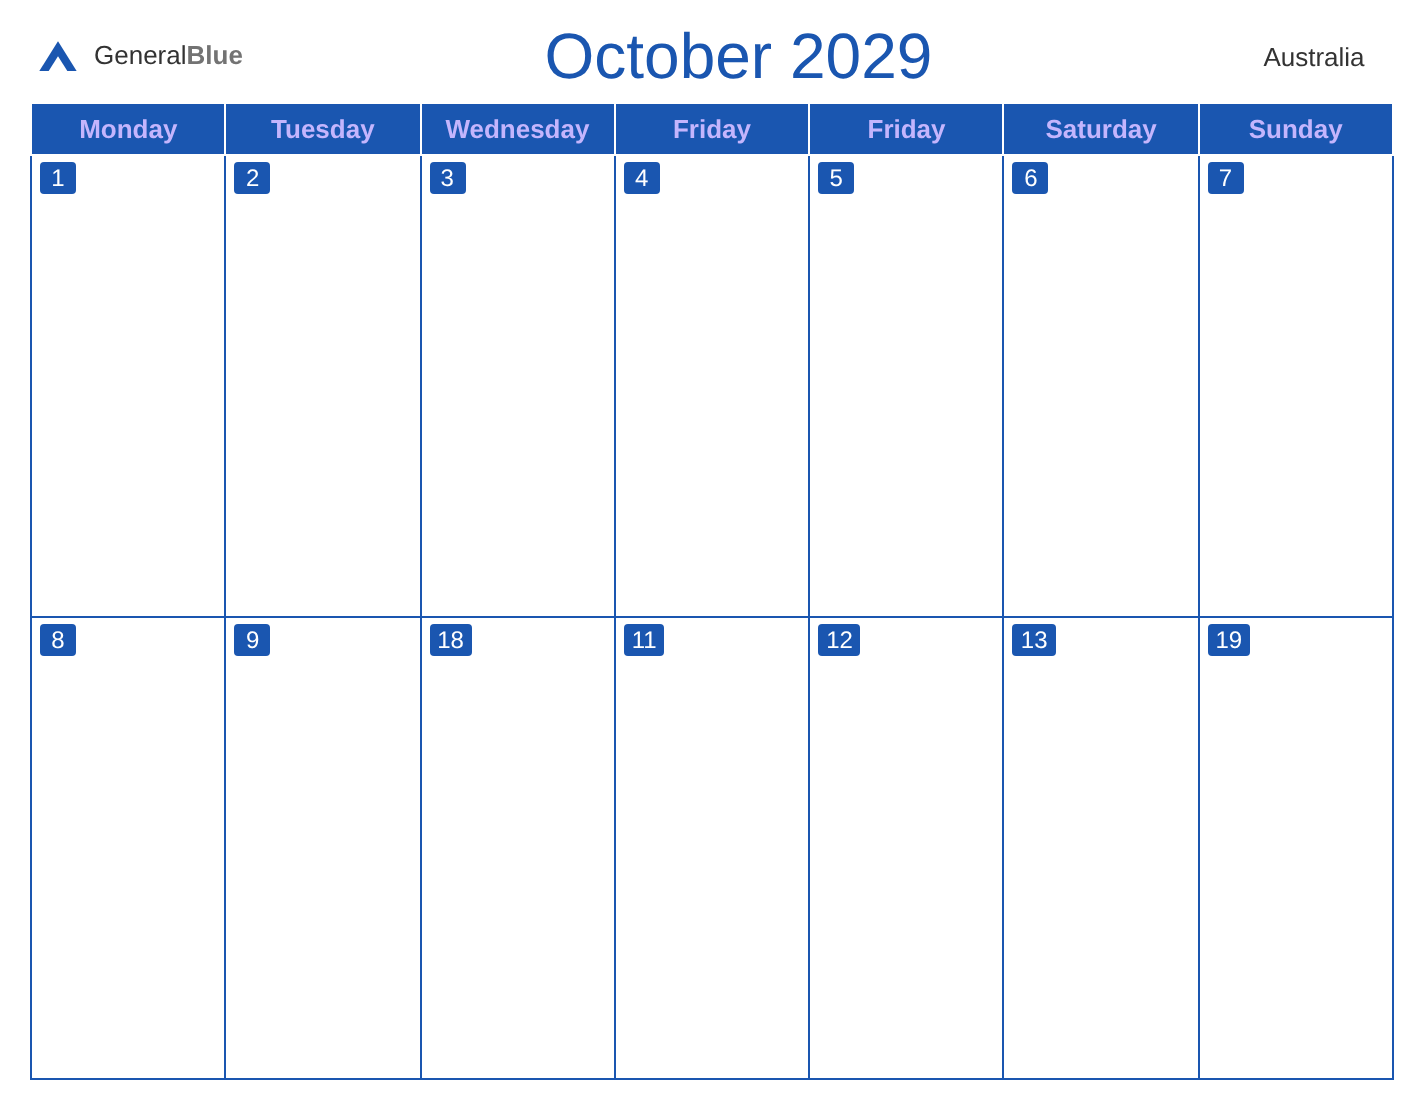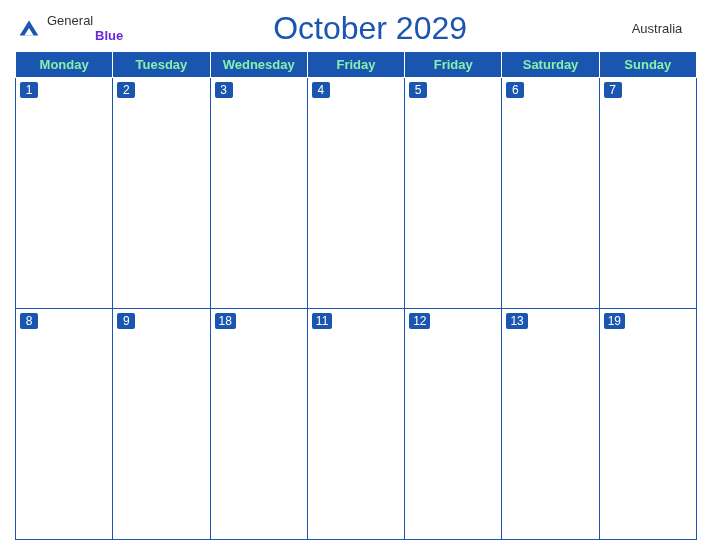--- a/index.html
+++ b/index.html
@@ -23,35 +23,34 @@
     }
 
     .logo-area {
       display: flex;
       align-items: center;
       gap: 4px;
     }
 
     .logo-text {
       display: flex;
-      flex-direction: column;
+      flex-direction: row;
       line-height: 1.1;
     }
 
     .logo-general {
       font-size: 13px;
       color: #333;
       font-weight: normal;
     }
 
     .logo-blue {
       font-size: 13px;
-      color: #6d28d9;
+      color: #737373;
       font-weight: bold;
-      margin-left: 48px;
     }
 
     .logo-icon {
       width: 28px;
       height: 28px;
     }
 
     .month-title {
       font-size: 32px;
       color: #1a56b0;
@@ -68,21 +67,21 @@
     }
 
     .calendar-table {
       width: 100%;
       border-collapse: collapse;
       flex: 1;
     }
 
     .calendar-table thead tr th {
       background-color: #1a56b0;
-      color: #86efac;
+      color: #c4b5fd;
       font-size: 13px;
       font-weight: bold;
       padding: 5px 4px;
       text-align: center;
       border: 1px solid #fff;
     }
 
     .calendar-table tbody tr td {
       border: 1px solid #1a56b0;
       vertical-align: top;

